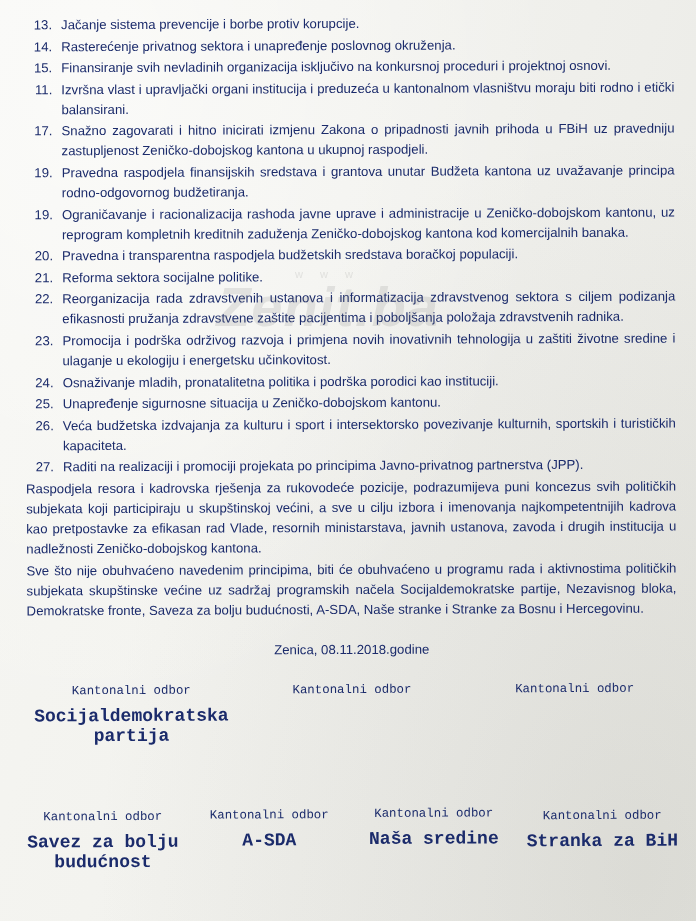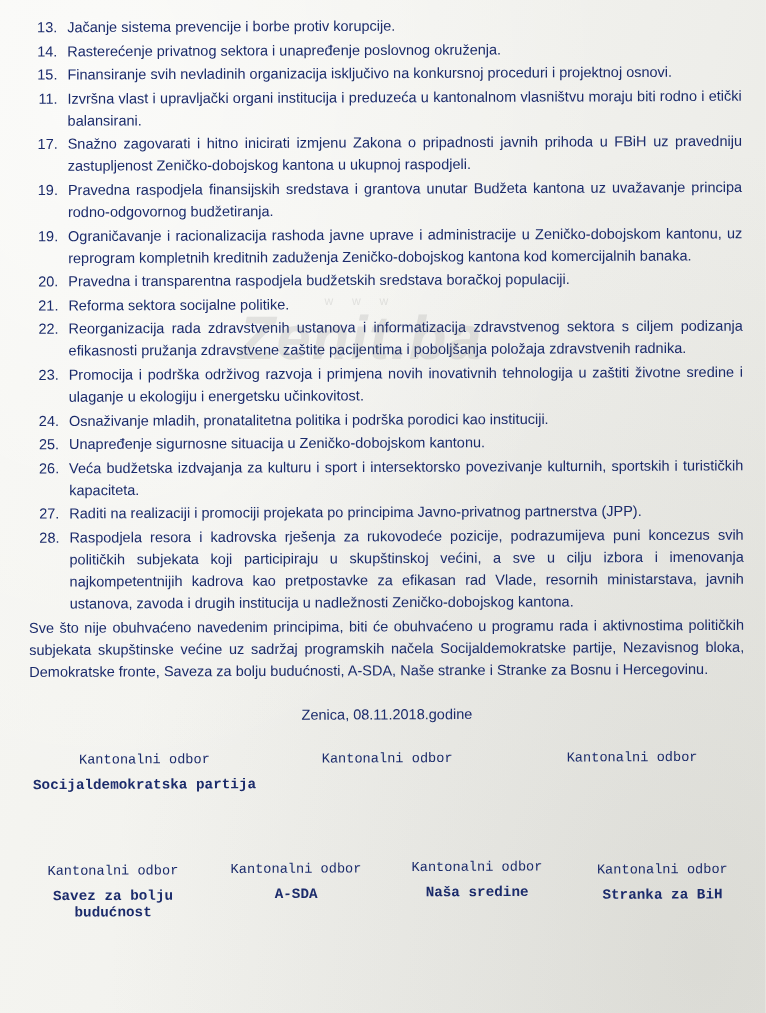--- a/index.html
+++ b/index.html
@@ -102,21 +102,21 @@
     flex: 1 1 0;
     text-align: center;
     font-size: 12.4px;
     font-family: Liberation Mono, monospace;
   }
   .sign-block .org {
     margin-bottom: 8px;
   }
   .sign-block .party {
     font-weight: bold;
-    font-size: 13px;
+    font-size: 18px;
   }
   .row1 .sign-block:nth-child(1) { transform: translateX(-4px); }
   .row1 .sign-block:nth-child(3) { transform: translateX(6px); }
   .row2 .sign-block:nth-child(1) { transform: translateX(-6px) translateY(2px); }
   .row2 .sign-block:nth-child(2) { transform: translateX(-2px) translateY(1px); }
   .row2 .sign-block:nth-child(4) { transform: translateX(6px) translateY(3px); }
   
   .content-skew {
     transform: rotate(-0.25deg);
     transform-origin: 50% 0%;
@@ -189,21 +189,20 @@
       </li>
       <li>
         <span class="num">26.</span>
         <span class="txt">Veća budžetska izdvajanja za kulturu i sport i intersektorsko povezivanje kulturnih, sportskih i turističkih kapaciteta.</span>
       </li>
       <li>
         <span class="num">27.</span>
         <span class="txt">Raditi na realizaciji i promociji projekata po principima Javno-privatnog partnerstva (JPP).</span>
       </li>
       <li>
-        <span class="num">28.</span>
         <span class="txt">Raspodjela resora i kadrovska rješenja za rukovodeće pozicije, podrazumijeva puni koncezus svih političkih subjekata koji participiraju u skupštinskoj većini, a sve u cilju izbora i imenovanja najkompetentnijih kadrova kao pretpostavke za efikasan rad Vlade, resornih ministarstava, javnih ustanova, zavoda i drugih institucija u nadležnosti Zeničko-dobojskog kantona.</span>
       </li>
       <li>
         <span class="txt">Sve što nije obuhvaćeno navedenim principima, biti će obuhvaćeno u programu rada i aktivnostima političkih subjekata skupštinske većine uz sadržaj programskih načela Socijaldemokratske partije, Nezavisnog bloka, Demokratske fronte, Saveza za bolju budućnosti, A-SDA, Naše stranke i Stranke za Bosnu i Hercegovinu.</span>
       </li>
     </ol>
 
     <div class="place-date">Zenica, 08.11.2018.godine</div>
 
     <div class="sign-row row1">

